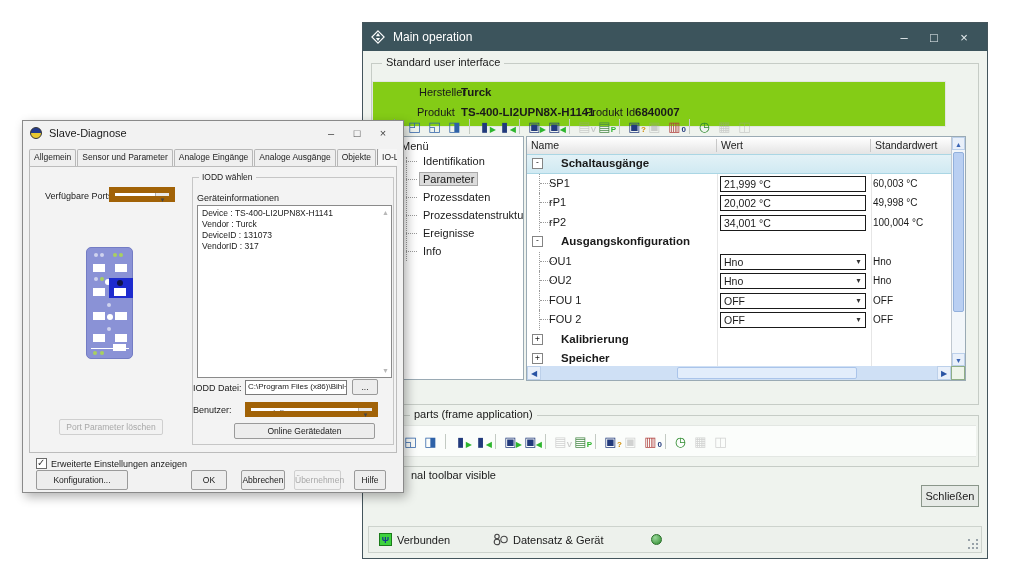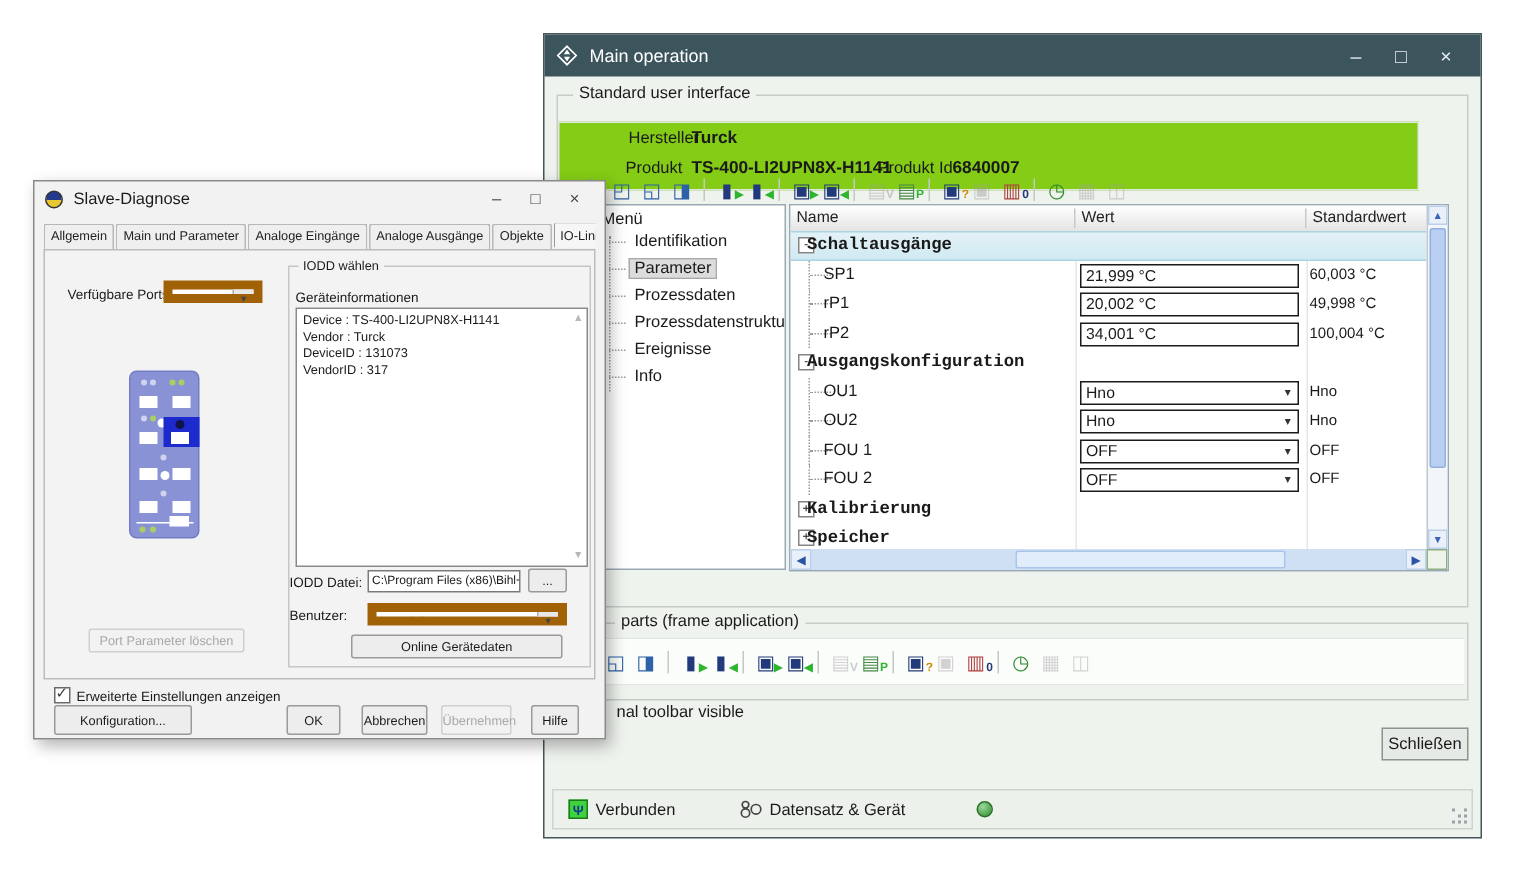--- a/index.html
+++ b/index.html
@@ -42,21 +42,21 @@
   #thead{position:absolute;left:0;top:0;right:14px;height:17px;
          background:linear-gradient(#ffffff,#e4e4e4);border-bottom:1px solid #c4c4c4;}
   #thead span{position:absolute;top:2px;font-size:10.5px;color:#222;}
   #thead .hsep{position:absolute;top:2px;bottom:2px;width:1px;background:#c8c8c8;}
   .colsep{position:absolute;top:17px;height:212px;width:1px;background:#e6e6e6;}
   #rows{position:absolute;left:0;top:17px;right:14px;}
   .trow{position:relative;height:19.5px;}
   .trow.hl{background:linear-gradient(#e4f2f7,#cfe9f2);box-shadow:inset 0 1px 0 #aad6e4,inset 0 -1px 0 #aad6e4;}
   .pm{position:absolute;left:5px;top:4px;width:9px;height:9px;border:1px solid #848484;background:#fff;
       font:8px/8px "DejaVu Sans Mono",monospace;text-align:center;}
-  .gname{position:absolute;left:11px;line-height:19.5px;font-weight:bold;font-size:11.5px;white-space:nowrap;font-family:Liberation Mono, monospace;}
+  .gname{position:absolute;left:34px;line-height:19.5px;font-weight:bold;font-size:11.5px;white-space:nowrap;}
   .tree{position:absolute;left:12px;top:0;height:100%;border-left:1px dotted #9a9a9a;}
   .tree::after{content:"";position:absolute;left:0;top:9px;width:14px;border-top:1px dotted #9a9a9a;}
   .pname{position:absolute;left:22px;line-height:19.5px;white-space:nowrap;text-align:right;}
   .cval{position:absolute;left:193px;width:146px;top:0;height:100%;}
   .inputbox{height:14px;margin-top:2px;border:1px solid #1a1a1a;background:#fff;font-size:10.5px;
             padding:0 3px;line-height:14px;white-space:nowrap;overflow:hidden;}
   .selectbox{height:14px;margin-top:2px;border:1px solid #1a1a1a;background:#fff;font-size:10.5px;
             display:flex;line-height:14px;}
   .selectbox .sval{flex:1;padding:0 3px;white-space:nowrap;overflow:hidden;}
   .selectbox .selarrow{width:13px;text-align:center;color:#333;font-size:8px;line-height:14px;}
@@ -453,21 +453,21 @@
       <span class="ttl">Slave-Diagnose</span>
       <span class="chrome">
         <span>–</span>
         <span>□</span>
         <span>×</span>
       </span>
     </div>
 
     <div id="dtabs">
         <div class="tab">Allgemein</div>
-        <div class="tab">Main und Parameter</div>
+        <div class="tab">Sensor und Parameter</div>
         <div class="tab">Analoge Eingänge</div>
         <div class="tab">Analoge Ausgänge</div>
         <div class="tab">Objekte</div>
         <div class="tab active">IO-Link</div>
       </div>
     <div id="dpanel"></div>
 
     <span class="lbl" style="left:22px;top:70px">Verfügbare Ports:</span>
     <div class="combo" style="left:86px;top:66px;width:66px;height:15px">
       <span class="val">Port 4</span>

